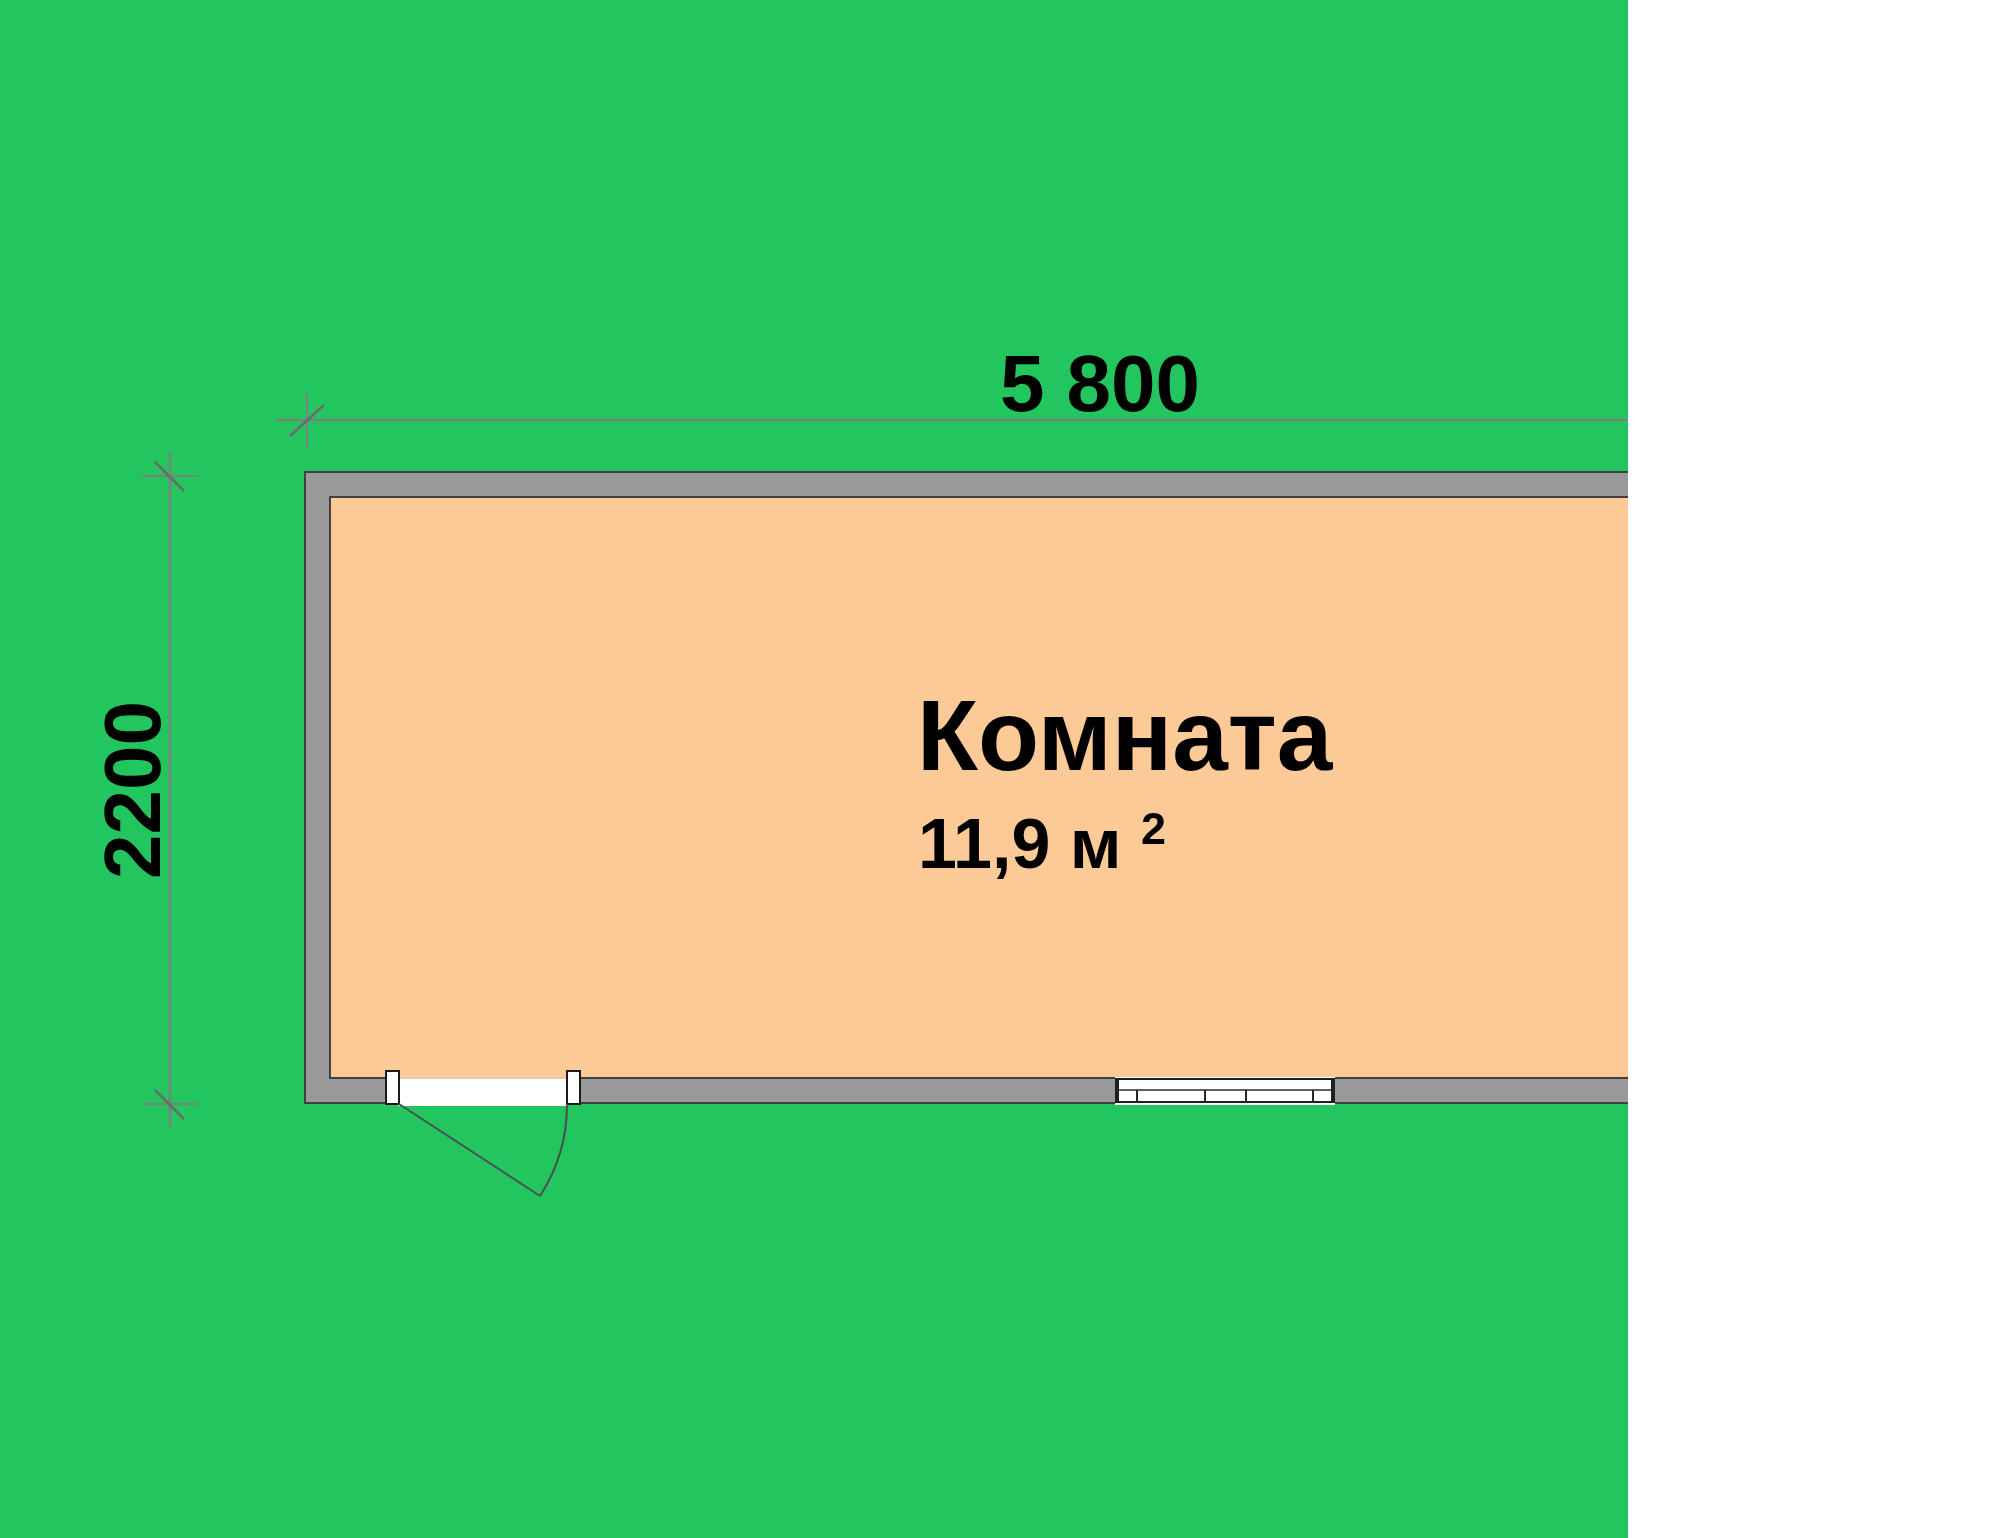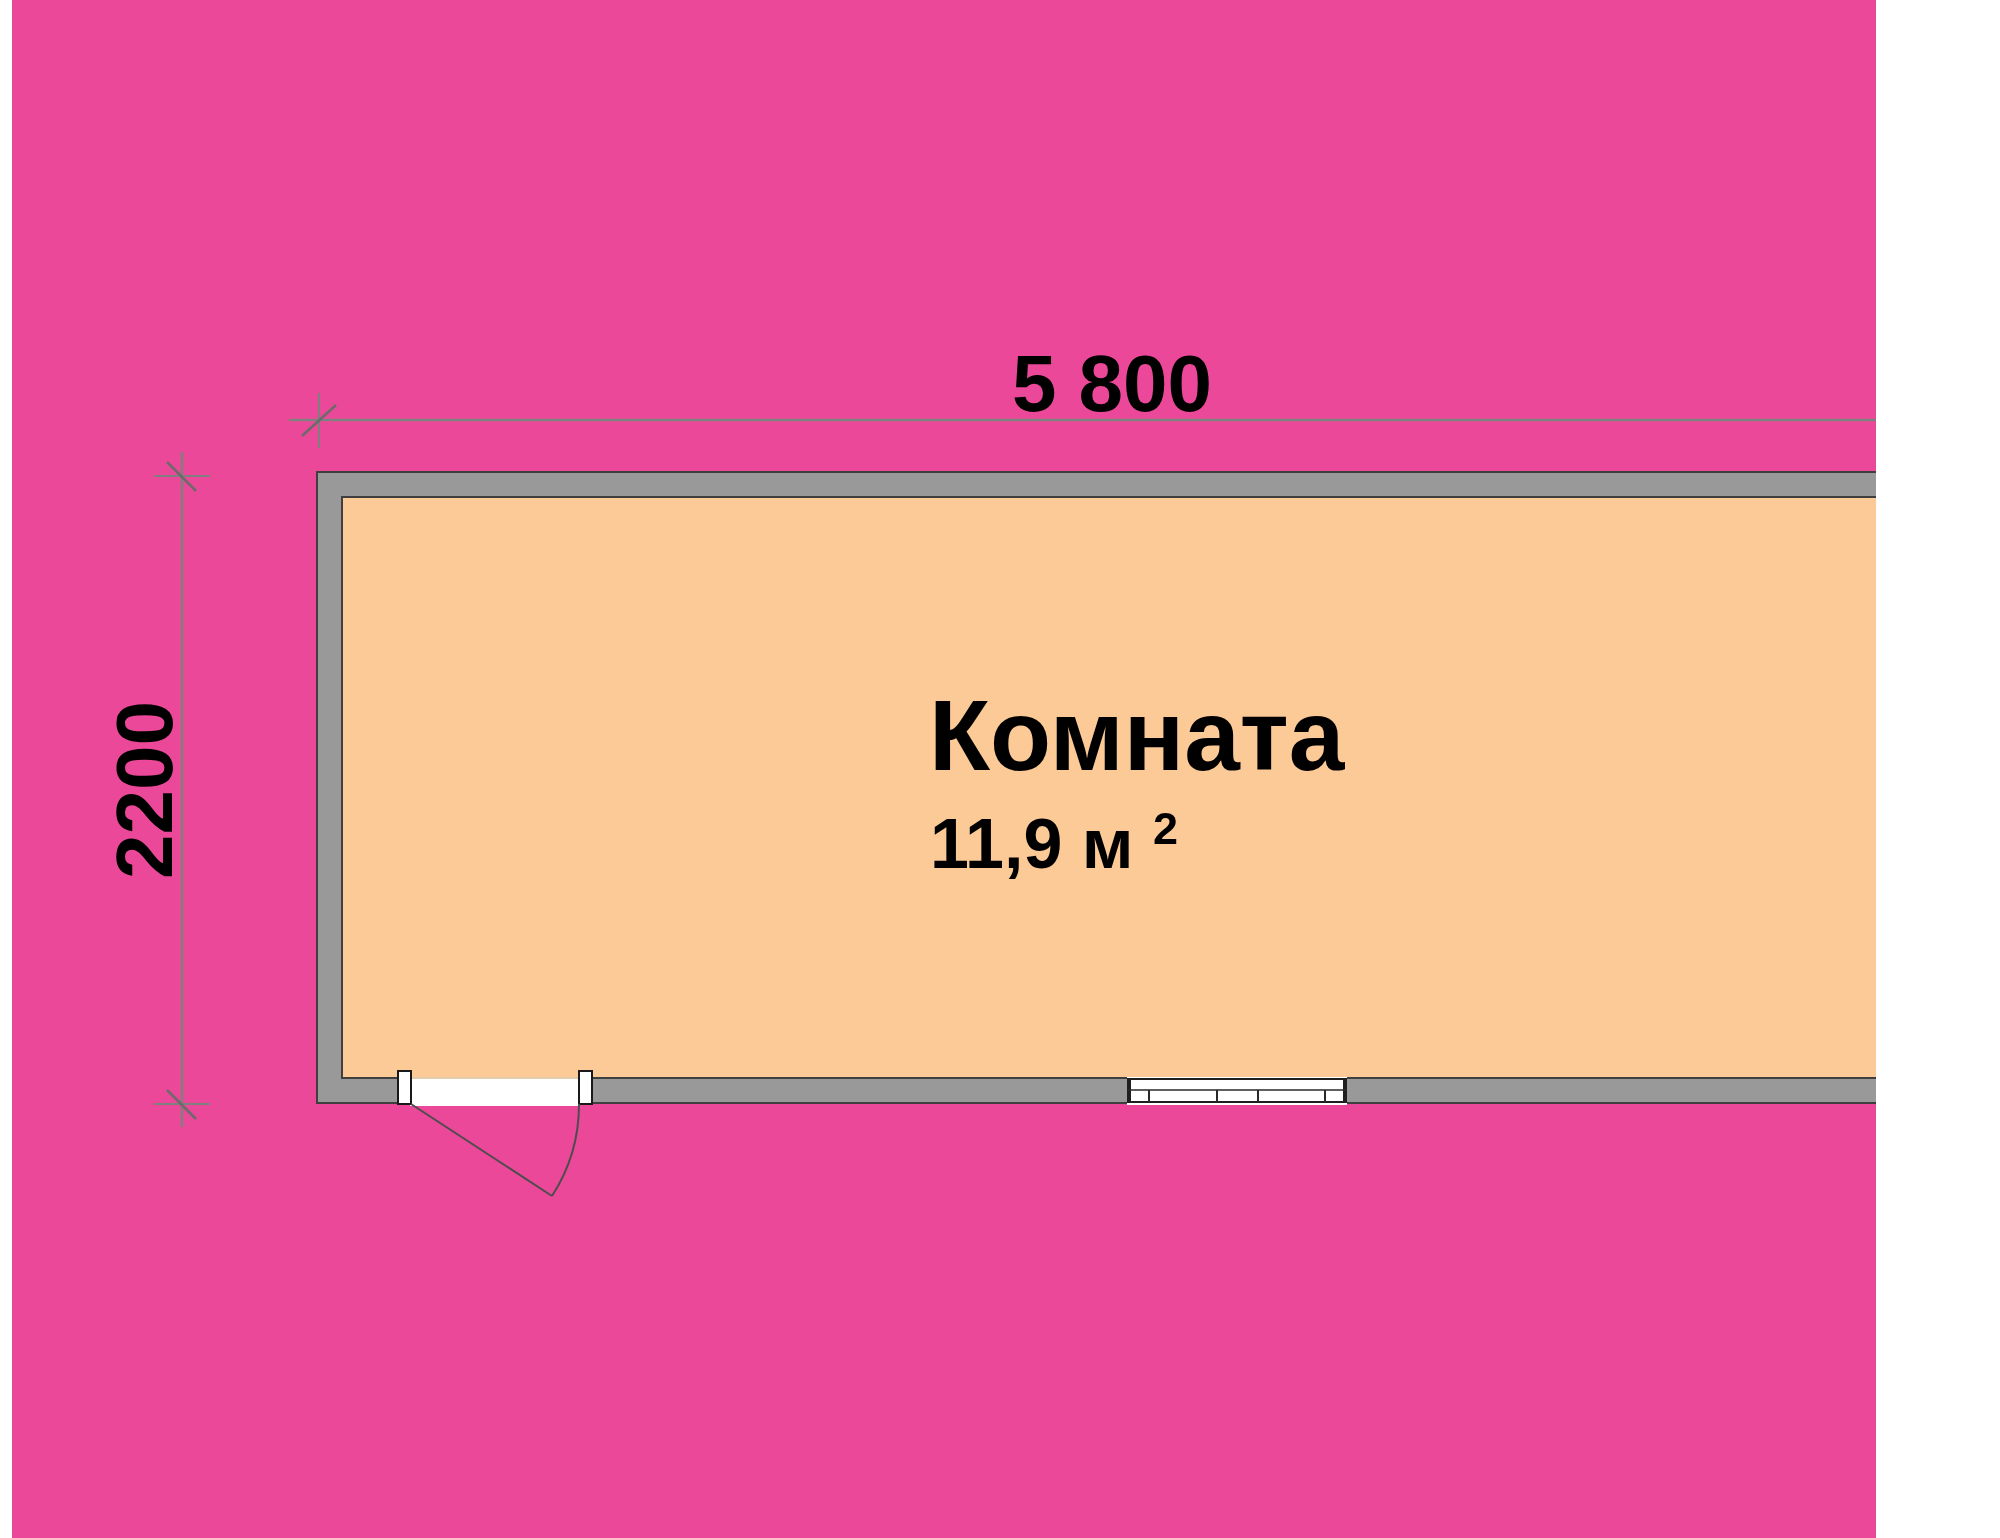--- a/index.html
+++ b/index.html
@@ -2,25 +2,24 @@
 <html><head>
 <meta charset="utf-8">
 <style>
   html, body {
     margin: 0;
     padding: 0;
     background: #ffffff;
   }
   .canvas {
     position: relative;
-    width: 1864px;
+    width: 1628px;
     height: 1538px;
-    background: #ec4899;
+    background: #22c55e;
     overflow: hidden;
-    margin-left: 12px;
   }
   svg.plan {
     position: absolute;
     left: 0;
     top: 0;
   }
   .dim-text {
     font-family: "Liberation Sans", "DejaVu Sans", sans-serif;
     font-weight: bold;
     font-size: 80px;

